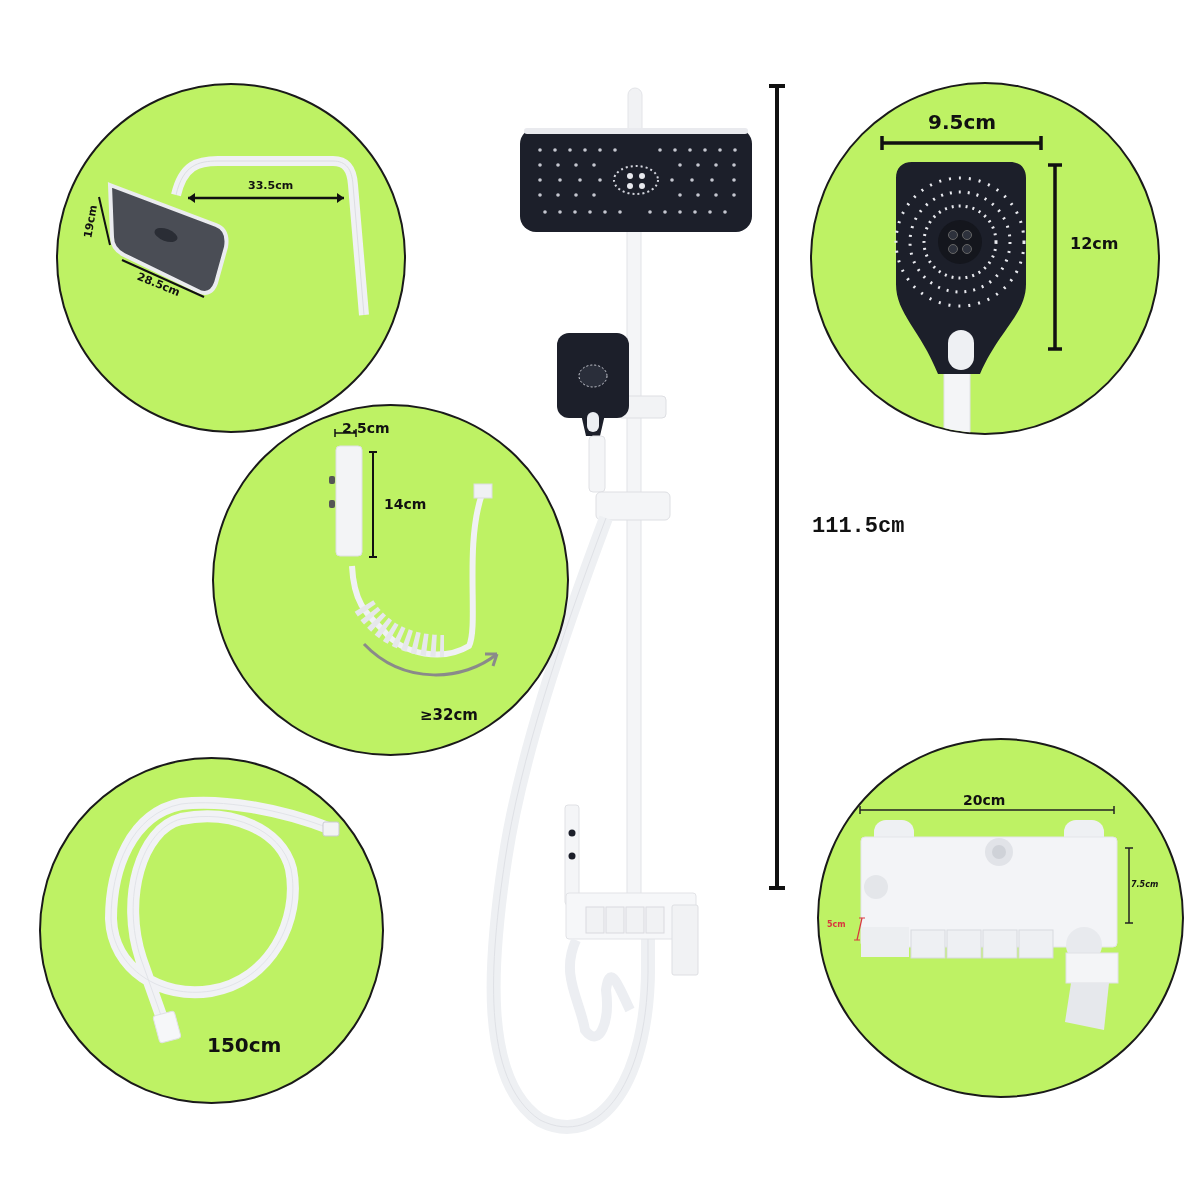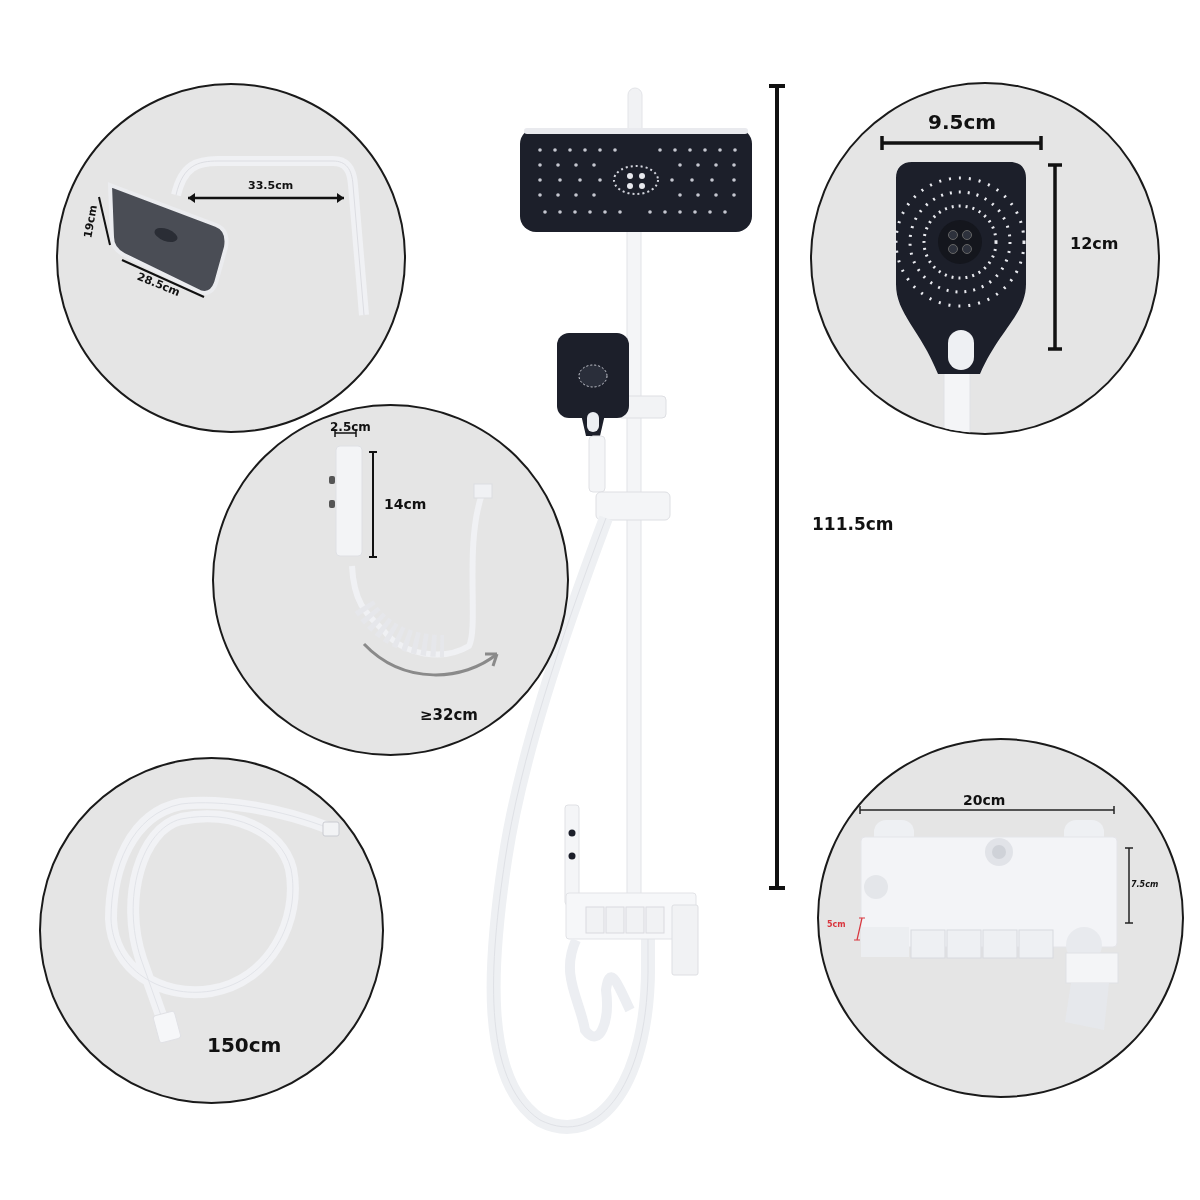--- a/index.html
+++ b/index.html
@@ -1,17 +1,17 @@
 <!DOCTYPE html>
 <html><head>
 <meta charset="utf-8">
 <style>
   html,body{margin:0;padding:0;background:#ffffff;}
   body{width:1200px;height:1200px;position:relative;overflow:hidden;font-family:"DejaVu Sans","Liberation Sans",sans-serif;}
-  .circle{position:absolute;border:2px solid #1a1a1a;border-radius:50%;background:#e5e5e5;box-sizing:border-box;overflow:hidden;}
+  .circle{position:absolute;border:2px solid #1a1a1a;border-radius:50%;background:#bef264;box-sizing:border-box;overflow:hidden;}
   .lbl{position:absolute;font-weight:bold;color:#111;white-space:nowrap;}
   svg{position:absolute;left:0;top:0;}
 </style>
 </head>
 <body>
 
 <div style="position:absolute;left:0;top:0;width:1200px;height:1200px;">
   <svg width="1200" height="1200" viewBox="0 0 1200 1200">
 
     <rect x="628" y="88" width="14" height="60" rx="7" fill="#f1f2f4" stroke="#e3e4e8"></rect>
@@ -107,21 +107,21 @@
   </svg>
 </div>
 
 <div>
   <svg width="1200" height="1200" viewBox="0 0 1200 1200">
     <line x1="777" y1="86" x2="777" y2="888" stroke="#111" stroke-width="4"></line>
     <line x1="769" y1="86" x2="785" y2="86" stroke="#111" stroke-width="4"></line>
     <line x1="769" y1="888" x2="785" y2="888" stroke="#111" stroke-width="4"></line>
   </svg>
 </div>
-<div class="lbl" style="left:812px;top:514px;font-size:17px;">111.5cm</div>
+<div class="lbl" style="left:812px;top:514px;font-size:22px;font-family:Liberation Mono, monospace;">111.5cm</div>
 
 <div class="circle" style="left:56px;top:83px;width:350px;height:350px;">
   <svg width="350" height="350" viewBox="0 0 350 350">
     <path d="M118 110 C 125 80, 140 76, 160 76 L 275 76 C 288 76, 294 84, 295 100 L 306 230" fill="none" stroke="#f0f1f4" stroke-width="10"></path>
     <path d="M118 110 C 125 80, 140 76, 160 76 L 275 76 C 288 76, 294 84, 295 100 L 306 230" fill="none" stroke="#dcdde2" stroke-width="1"></path>
     <path d="M52 100 L 158 140 C 166 143, 170 150, 168 162 L 158 198 C 155 206, 150 210, 142 207 L 66 170 C 58 166, 54 160, 54 152 Z" fill="#4a4d55" stroke="#ebecef" stroke-width="4"></path>
     <ellipse cx="108" cy="150" rx="12" ry="6" fill="#2a2d35" transform="rotate(20 108 150)"></ellipse>
     <line x1="130" y1="113" x2="286" y2="113" stroke="#111" stroke-width="2.5"></line>
     <path d="M130 113 l7 -5 v10 z" fill="#111"></path>
       <path d="M286 113 l-7 -5 v10 z" fill="#111"></path>
@@ -167,21 +167,21 @@
     <rect x="260" y="78" width="18" height="14" fill="#f0f1f4" stroke="#dcdde1"></rect>
     <path d="M150 238 C 190 280, 250 275, 283 248" fill="none" stroke="#8a8a8a" stroke-width="3"></path>
     <path d="M283 248 l-12 0 M283 248 l-4 12" stroke="#8a8a8a" stroke-width="3" fill="none"></path>
     <line x1="121" y1="27" x2="142" y2="27" stroke="#111" stroke-width="1.5"></line>
     <line x1="121" y1="23" x2="121" y2="31" stroke="#111" stroke-width="1.5"></line>
     <line x1="142" y1="23" x2="142" y2="31" stroke="#111" stroke-width="1.5"></line>
     <line x1="159" y1="46" x2="159" y2="151" stroke="#111" stroke-width="2"></line>
     <line x1="155" y1="46" x2="163" y2="46" stroke="#111" stroke-width="2"></line>
     <line x1="155" y1="151" x2="163" y2="151" stroke="#111" stroke-width="2"></line>
   </svg>
-  <div class="lbl" style="left:116px;top:14px;font-size:12px;">2.5cm</div>
+  <div class="lbl" style="left:128px;top:14px;font-size:14px;">2.5cm</div>
   <div class="lbl" style="left:170px;top:90px;font-size:14px;">14cm</div>
   <div class="lbl" style="left:206px;top:300px;font-size:15px;">≥32cm</div>
 </div>
 
 <div class="circle" style="left:39px;top:757px;width:345px;height:347px;">
   <svg width="345" height="347" viewBox="0 0 345 347">
     <path d="M290 70 C 240 50, 180 40, 140 45 C 90 55, 70 110, 70 160 C 72 210, 120 240, 170 232 C 230 222, 260 160, 250 110 C 240 70, 190 50, 140 60 C 100 70, 80 140, 100 200 L 122 262" fill="none" stroke="#f1f2f5" stroke-width="12"></path>
     <path d="M290 70 C 240 50, 180 40, 140 45 C 90 55, 70 110, 70 160 C 72 210, 120 240, 170 232 C 230 222, 260 160, 250 110 C 240 70, 190 50, 140 60 C 100 70, 80 140, 100 200 L 122 262" fill="none" stroke="#e1e3e8" stroke-width="1"></path>
     <rect x="282" y="63" width="16" height="14" rx="2" fill="#f2f3f5" stroke="#c9cbd1"></rect>
     <rect x="115" y="254" width="22" height="28" rx="3" fill="#f6f7f9" stroke="#e0e1e5" transform="rotate(-15 126 268)"></rect>

